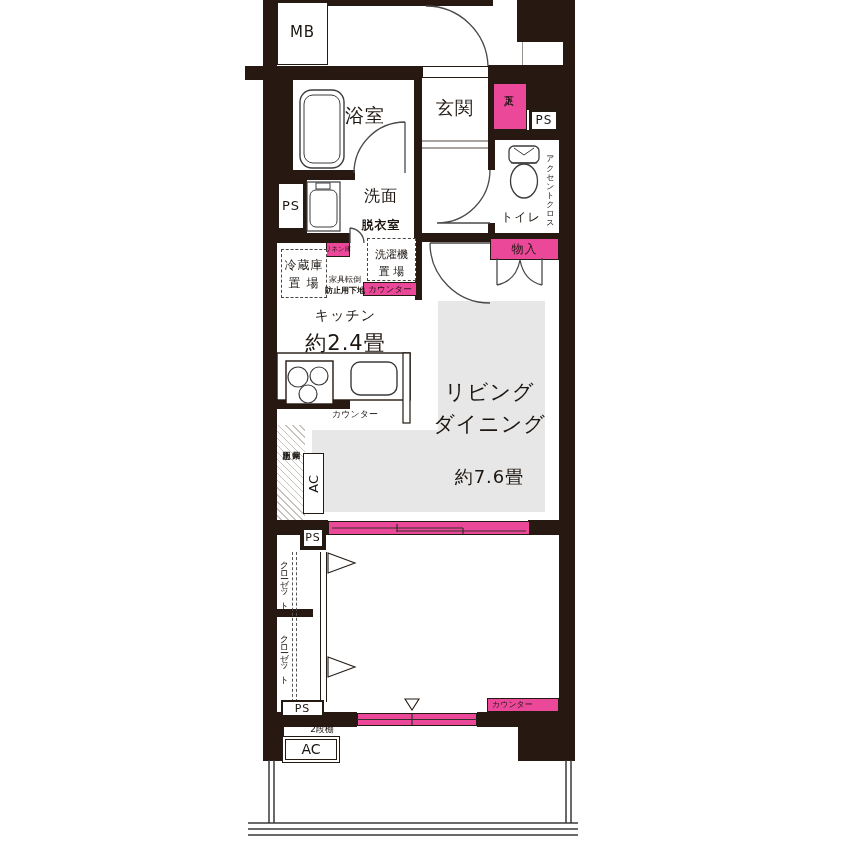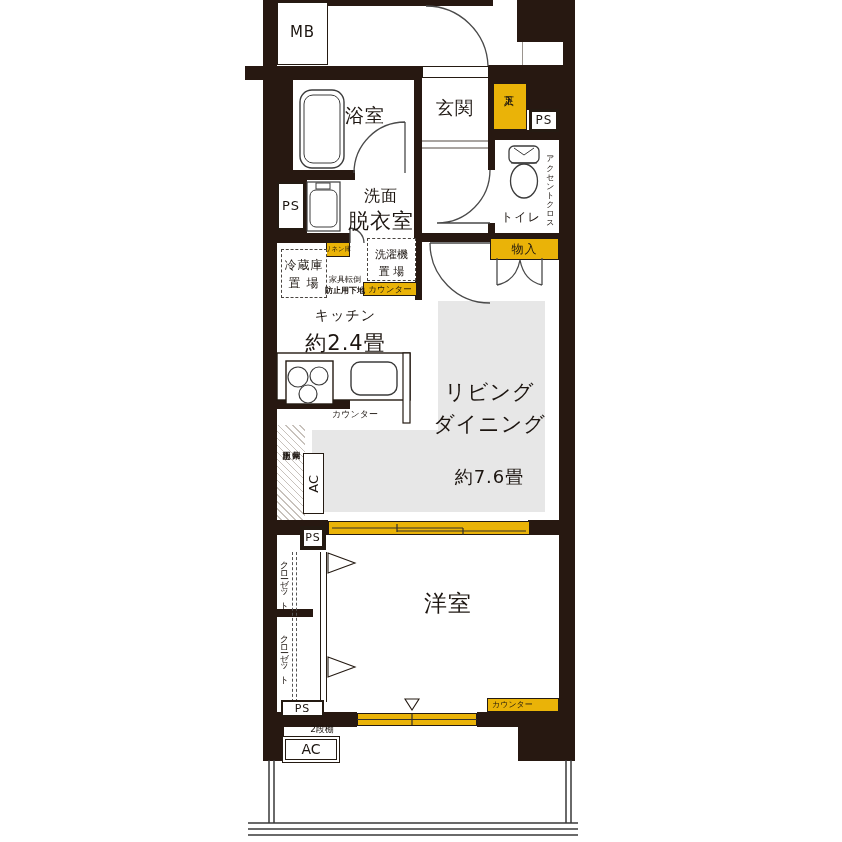--- a/index.html
+++ b/index.html
@@ -2,21 +2,21 @@
 <html><head>
 <meta charset="utf-8">
 <style>
   html,body{margin:0;padding:0;background:#ffffff;}
   #stage{position:relative;width:842px;height:842px;background:#ffffff;overflow:hidden;
          font-family:"DejaVu Sans",sans-serif;}
   .wall{position:absolute;background:#271811;}
   .thin{position:absolute;background:#9a948e;}
   .floor{position:absolute;background:#e7e7e7;}
   .hatch{position:absolute;background:repeating-linear-gradient(45deg,#ffffff 0 4px,#c8c2bc 4px 5px);}
-  .box{position:absolute;background:#eab308;border:1.2px solid #241a12;box-sizing:border-box;}
+  .box{position:absolute;background:#ec4899;border:1.2px solid #241a12;box-sizing:border-box;}
   .box2{position:absolute;background:#ffffff;border:1.5px solid #241a12;box-sizing:border-box;}
   .dashbox{position:absolute;background:#ffffff;border:1.5px dashed #4a4540;box-sizing:border-box;}
   .lbl{position:absolute;color:#1c1510;text-align:center;line-height:1.05;white-space:nowrap;
        letter-spacing:1px;}
   .vt{writing-mode:vertical-rl;text-orientation:upright;letter-spacing:0;}
   .cc{display:flex;align-items:center;justify-content:center;}
   svg{position:absolute;left:0;top:0;}
 </style>
 </head>
 <body>
@@ -158,35 +158,34 @@
     </g>
   </svg>
 
   <div class="lbl" style="left:277px;top:25px;width:51px;font-size:15px;">MB</div>
   <div class="lbl" style="left:325px;top:106px;width:80px;font-size:19px;text-align:center;">浴室</div>
   <div class="lbl" style="left:422px;top:99px;width:66px;font-size:18px;">玄関</div>
   <div class="lbl vt" style="left:503px;top:88px;font-size:10px;">下足入</div>
   <div class="lbl" style="left:490px;top:211px;width:62px;font-size:12px;">トイレ</div>
   <div class="lbl vt" style="left:545px;top:150px;font-size:8px;">アクセントクロス</div>
   <div class="lbl" style="left:336px;top:188px;width:90px;font-size:16px;">洗面</div>
-  <div class="lbl" style="left:336px;top:210px;width:90px;font-size:21px;">脱衣室</div>
+  <div class="lbl" style="left:336px;top:219px;width:90px;font-size:12px;font-weight:bold;">脱衣室</div>
   <div class="lbl" style="left:281px;top:259px;width:46px;font-size:12px;font-family:Liberation Serif, serif;">冷蔵庫</div>
   <div class="lbl" style="left:281px;top:277px;width:46px;font-size:12px;">置 場</div>
   <div class="lbl" style="left:322px;top:276px;width:46px;font-size:8px;letter-spacing:0;">家具転倒</div>
   <div class="lbl" style="left:322px;top:287px;width:46px;font-size:8px;letter-spacing:0;font-weight:bold;">防止用下地</div>
   <div class="lbl" style="left:367px;top:249px;width:49px;font-size:11px;letter-spacing:0;">洗濯機</div>
   <div class="lbl" style="left:367px;top:266px;width:49px;font-size:11px;letter-spacing:0;">置 場</div>
   <div class="lbl" style="left:283px;top:308px;width:125px;font-size:14px;">キッチン</div>
   <div class="lbl" style="left:283px;top:332px;width:125px;font-size:21px;">約2.4畳</div>
   <div class="lbl" style="left:320px;top:410px;width:70px;font-size:9px;letter-spacing:0;">カウンター</div>
   <div class="lbl" style="left:432px;top:381px;width:115px;font-size:21px;">リビング</div>
   <div class="lbl" style="left:432px;top:413px;width:115px;font-size:21px;">ダイニング</div>
   <div class="lbl" style="left:432px;top:468px;width:115px;font-size:18px;">約7.6畳</div>
   <div style="position:absolute;left:281px;top:445px;height:56px;writing-mode:vertical-rl;text-orientation:upright;font-size:8px;color:#1c1510;line-height:1.2;">
     <div>家具転倒</div>
     <div>防止用下地</div>
   </div>
   <div class="lbl vt" style="left:279px;top:554px;font-size:9px;">クローゼット</div>
   <div class="lbl vt" style="left:279px;top:628px;font-size:9px;">クローゼット</div>
-  <div class="lbl" style="left:378px;top:591px;width:140px;font-size:23px;">洋室</div>
   <div class="lbl" style="left:299px;top:725px;width:46px;font-size:9px;letter-spacing:0;">2段棚</div>
 
 </div>
 
 </body></html>

